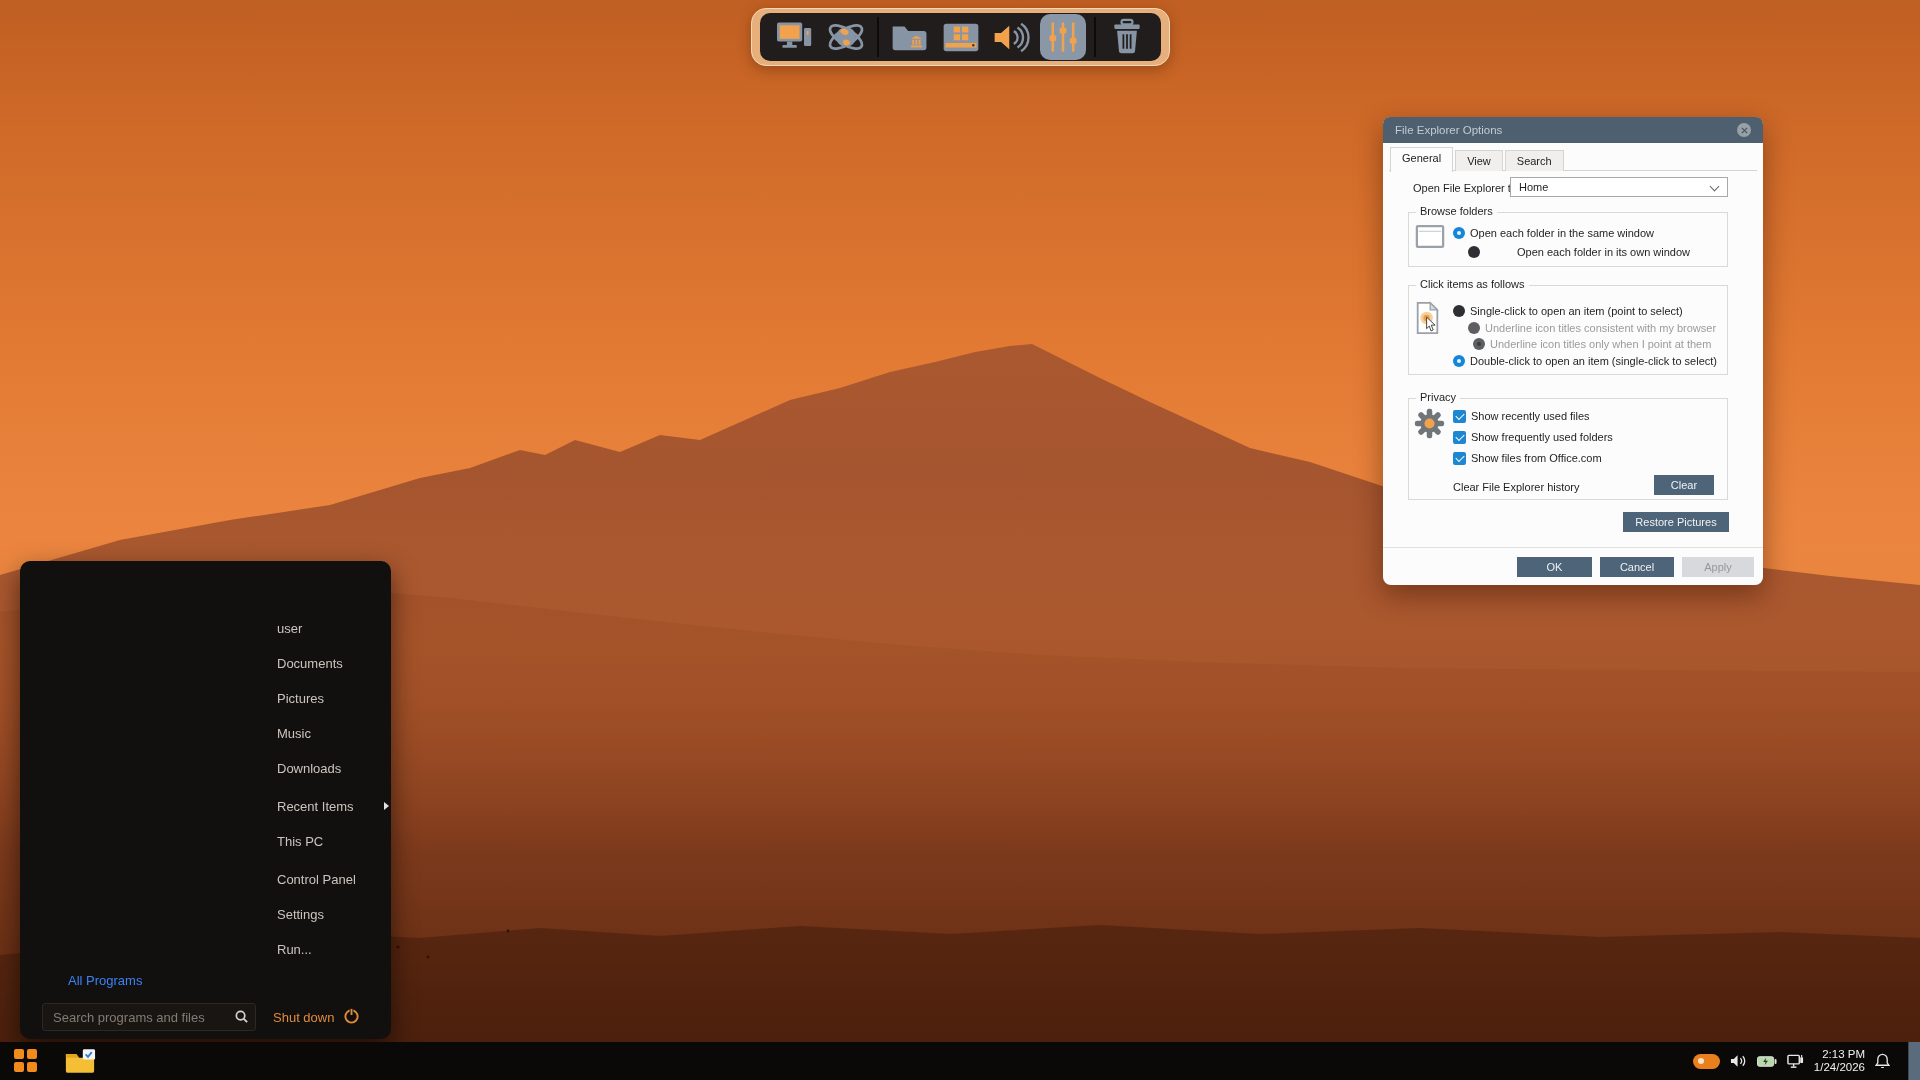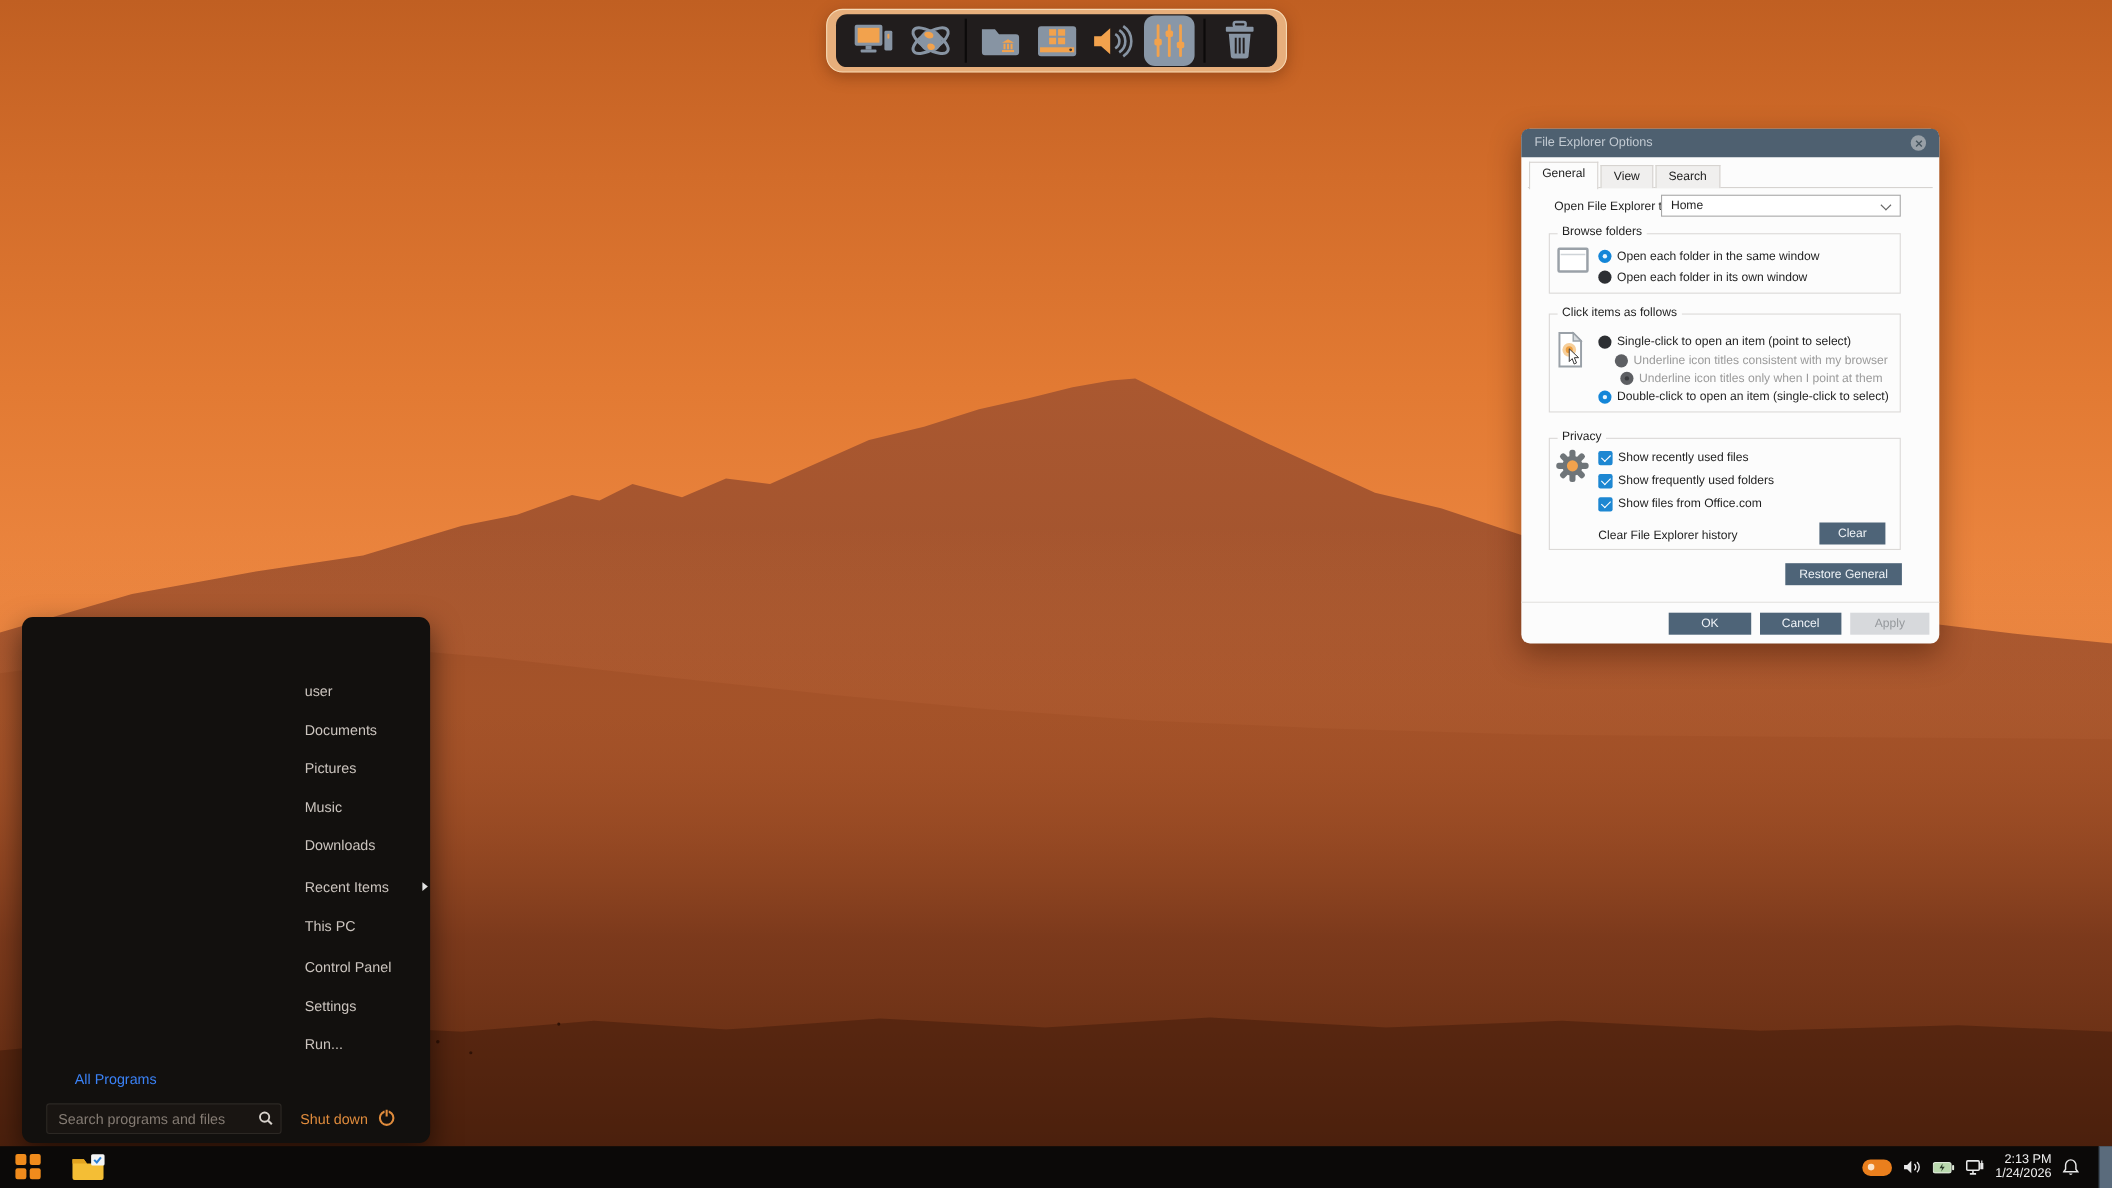--- a/index.html
+++ b/index.html
@@ -235,21 +235,21 @@
       <span class="g-icon" style="left:6px;top:10px;">
         <svg viewBox="0 0 32 28" width="30" height="27">
           <rect x="2" y="3" width="28" height="22" rx="1" fill="#fff" stroke="#9aa1a8" stroke-width="2.4"></rect>
           <line x1="4" y1="8.5" x2="28" y2="8.5" stroke="#cfd4d8" stroke-width="1.4"></line>
         </svg>
       </span>
       <div class="opt" style="left:44px;top:13px;">
         <span class="radio on"></span>
         <span class="lbl">Open each folder in the same window</span>
       </div>
-      <div class="opt" style="left:44px;top:32px;">
+      <div class="opt" style="left:59px;top:32px;gap:32px;">
         <span class="radio off"></span>
         <span class="lbl">Open each folder in its own window</span>
       </div>
     </div>
 
     <div class="group g-click">
       <span class="legend">Click items as follows</span>
       <span class="g-icon" style="left:6px;top:15px;">
         <svg viewBox="0 0 28 38" width="25" height="34">
           <path d="M3,2 h14 l8,8 v26 H3 Z" fill="#fff" stroke="#9aa1a8" stroke-width="2"></path>
@@ -300,21 +300,21 @@
         <span class="lbl">Show frequently used folders</span>
       </div>
       <div class="opt" style="left:44px;top:52px;">
         <span class="checkbox"></span>
         <span class="lbl">Show files from Office.com</span>
       </div>
       <div class="clear-label">Clear File Explorer history</div>
       <button class="btn" style="left:245px;top:76px;width:60px;">Clear</button>
     </div>
 
-    <button class="btn" style="left:240px;top:395px;width:106px;">Restore General</button>
+    <button class="btn" style="left:240px;top:395px;width:106px;">Restore Pictures</button>
     <div class="sep"></div>
     <button class="btn" style="left:134px;top:440px;width:75px;">OK</button>
     <button class="btn" style="left:217px;top:440px;width:74px;">Cancel</button>
     <button class="btn disabled" style="left:299px;top:440px;width:72px;">Apply</button>
   </div>
 
   <div class="start-menu">
     <div class="menu-items">
       <div class="menu-item">
           <span>user</span>

